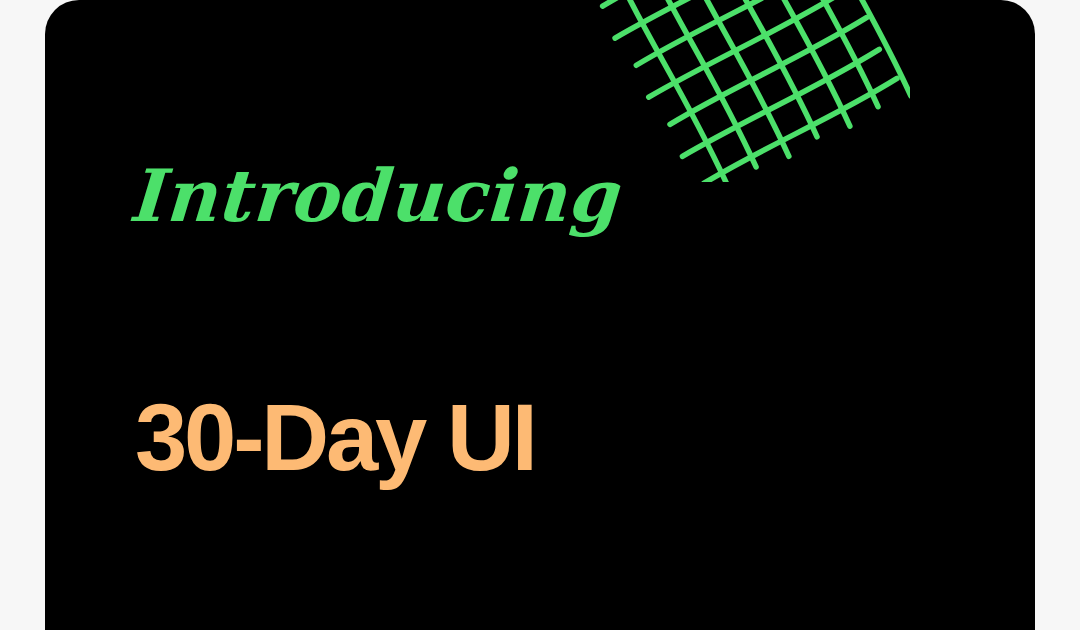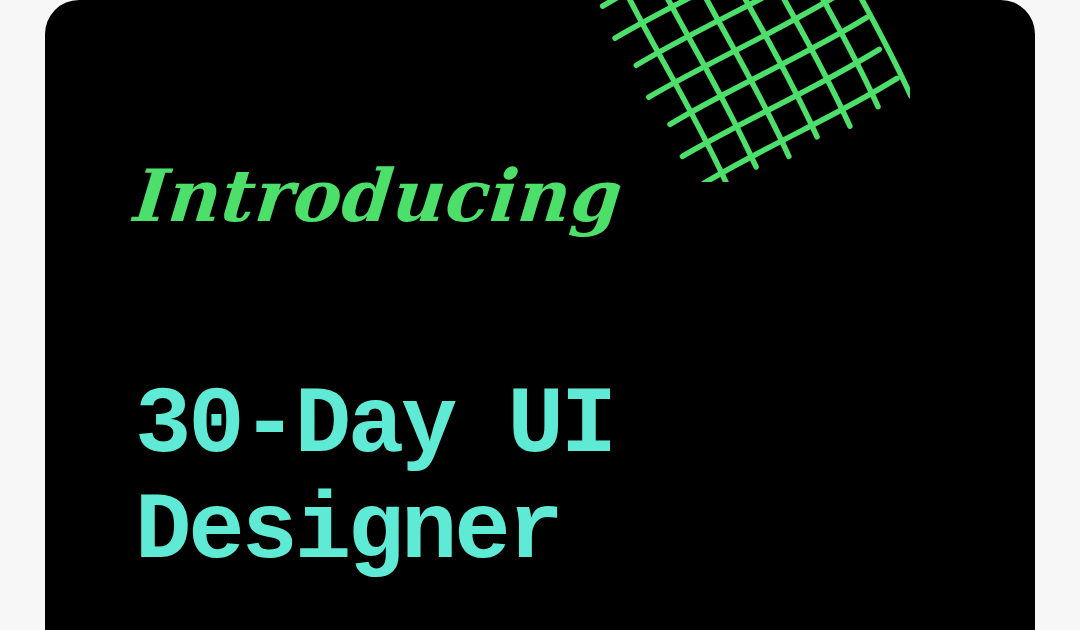--- a/index.html
+++ b/index.html
@@ -57,24 +57,24 @@
     line-height: 1;
     letter-spacing: 0.5px;
     white-space: nowrap;
     transform: skewX(-6deg);
   }
 
   
   #headline {
     position: absolute;
     left: 90px;          
-    top: 310px;
+    top: 322px;
     width: 520px;
-    color: #5eead4;
-    font-family: Liberation Mono, monospace;
+    color: #fdba74;
+    font-family: Liberation Sans, sans-serif;
     font-weight: 700;
     font-size: 94px;
     line-height: 106px;
     letter-spacing: -3.2px;
   }
   #headline .hl-line { display: block; white-space: nowrap; }
 </style>
 </head>
 <body>
 
@@ -102,17 +102,16 @@
           <path d="M240 36 C 236 108, 244 180, 238 276"></path>
           <path d="M274 42 C 270 114, 278 186, 272 282"></path>
         </g>
       </svg>
     </div>
 
     <div id="eyebrow">Introducing</div>
 
     <h1 id="headline">
       <span class="hl-line">30-Day UI</span>
-      <span class="hl-line">Designer</span>
     </h1>
 
   </div>
 </div>
 
 </body></html>

